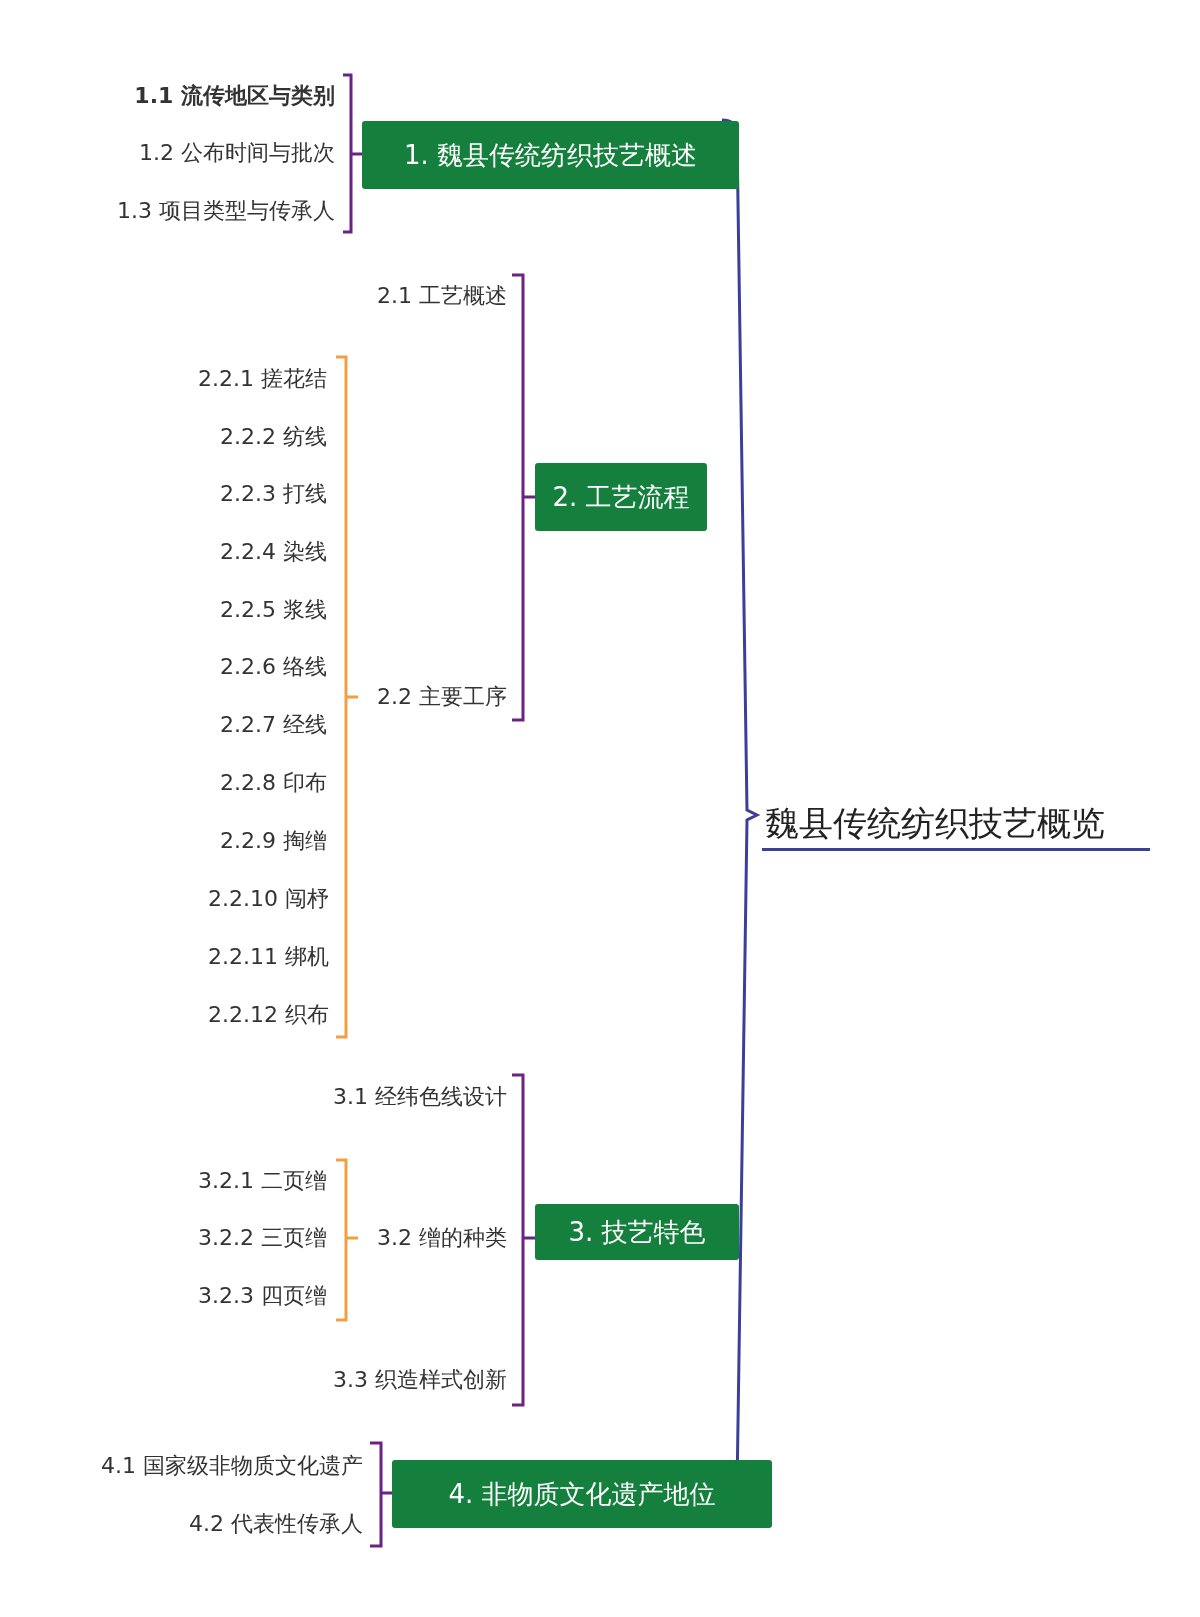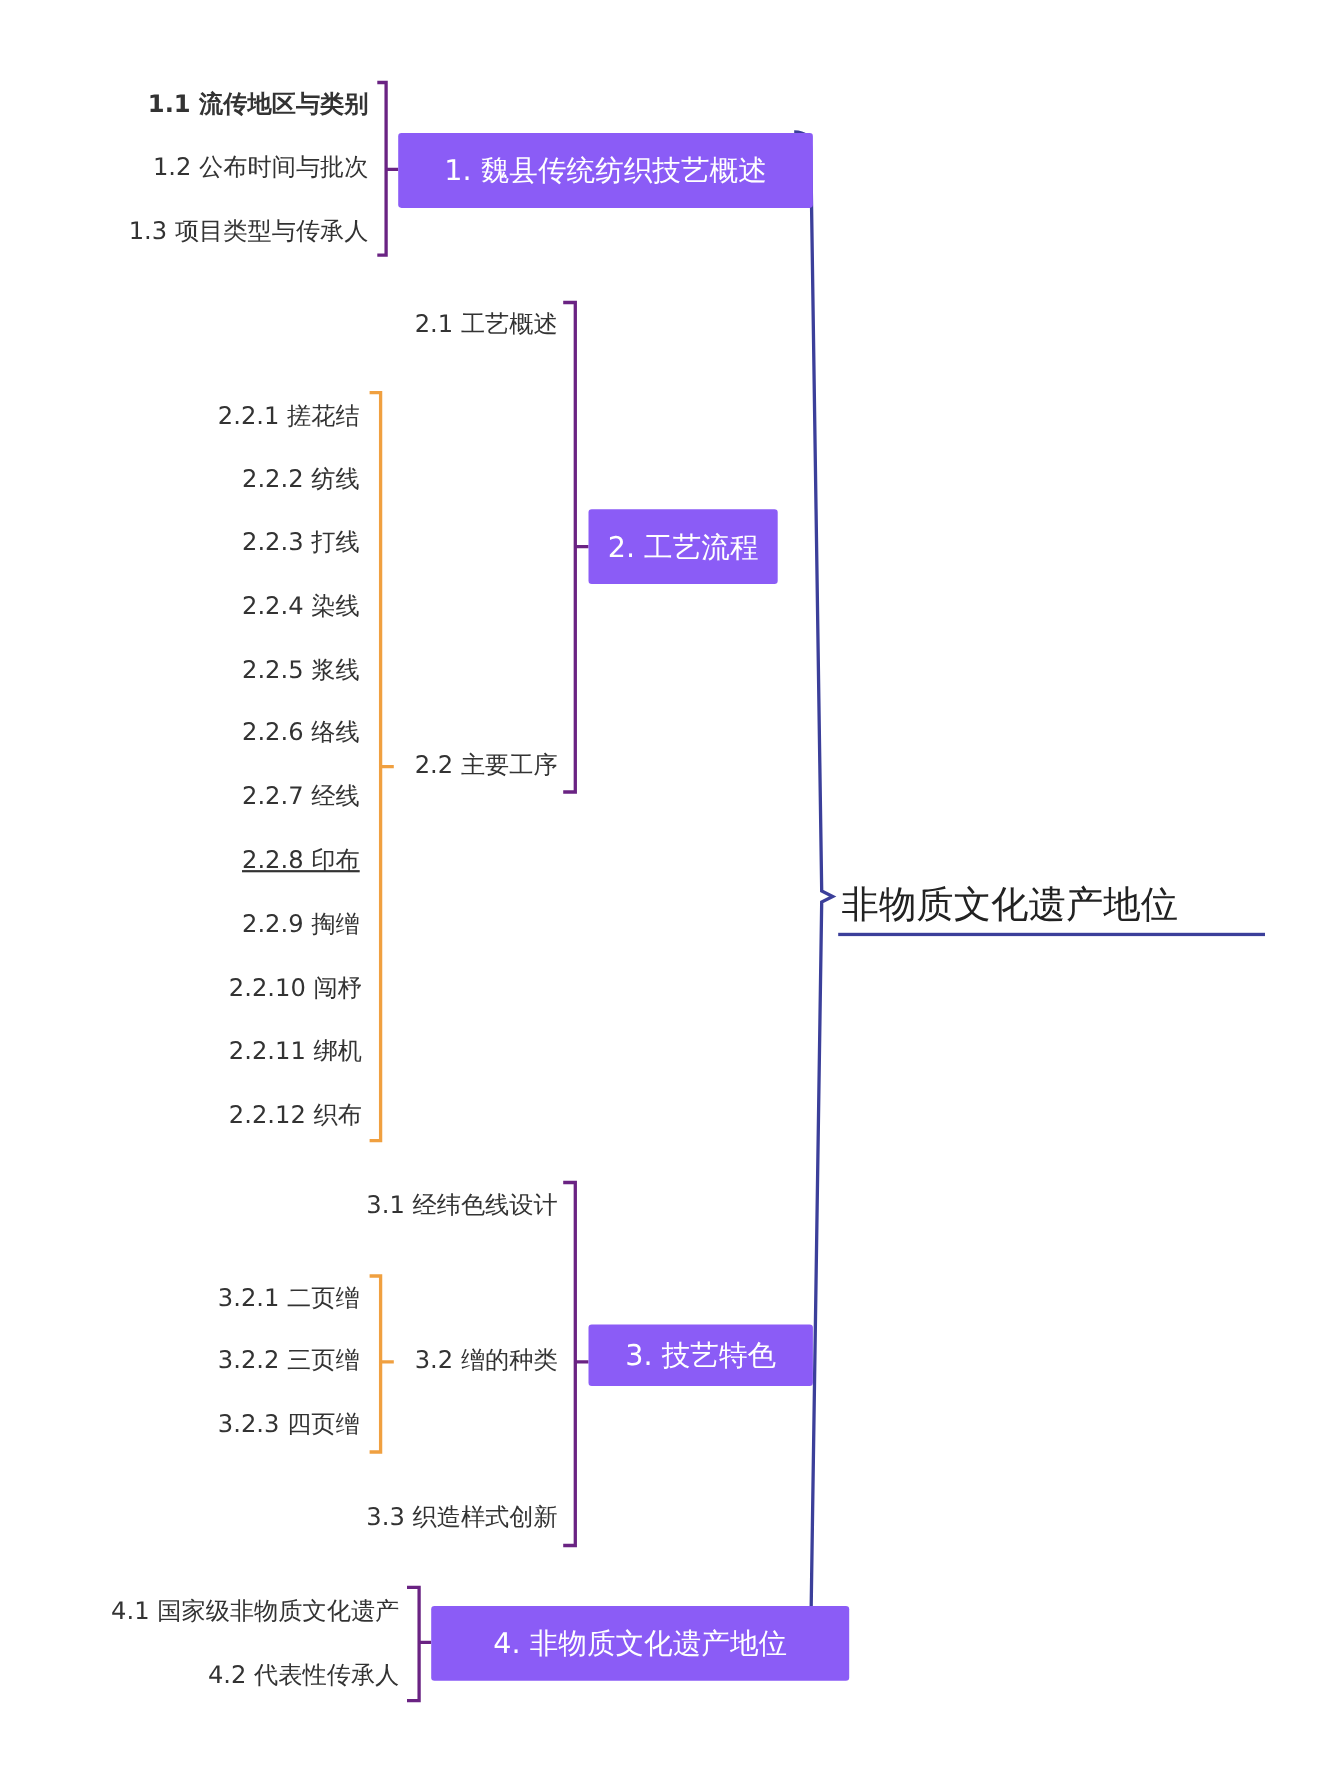--- a/index.html
+++ b/index.html
@@ -1,21 +1,21 @@
 <!DOCTYPE html>
 <html><head>
 <meta charset="utf-8">
 <style>
   html, body { margin: 0; padding: 0; background: #ffffff; }
   #canvas { position: relative; width: 1200px; height: 1617px; background: #ffffff; overflow: hidden;
     font-family: "DejaVu Sans", "Liberation Sans", sans-serif; }
   svg.lines { position: absolute; left: 0; top: 0; width: 1200px; height: 1617px; }
   .node { position: absolute; white-space: nowrap; color: #333333; font-size: 22px; line-height: 30px; }
   .leaf { text-align: right; }
-  .topic { position: absolute; background: #8b5cf6; color: #ffffff; border-radius: 3px;
+  .topic { position: absolute; background: #15803d; color: #ffffff; border-radius: 3px;
     font-size: 26px; display: flex; align-items: center; justify-content: center; white-space: nowrap; }
   .root { position: absolute; font-size: 34px; color: #222222; white-space: nowrap; line-height: 40px; }
   .root-underline { position: absolute; height: 3px; background: #3b3f9a; }
 </style>
 </head>
 <body>
 
 <div id="canvas">
 
   <svg class="lines" viewBox="0 0 1200 1617">
@@ -28,21 +28,21 @@
 
     <path d="M 336 357 L 346 357 L 346 1037 L 336 1037 M 346 697 L 358 697" fill="none" stroke="#f0a040" stroke-width="3"></path>
 
     <path d="M 512 1075 L 523 1075 L 523 1405 L 512 1405 M 523 1238 L 535 1238" fill="none" stroke="#6a2383" stroke-width="3"></path>
 
     <path d="M 336 1160 L 346 1160 L 346 1320 L 336 1320 M 346 1238 L 358 1238" fill="none" stroke="#f0a040" stroke-width="3"></path>
 
     <path d="M 370 1443 L 381 1443 L 381 1546 L 370 1546 M 381 1493 L 392 1493" fill="none" stroke="#6a2383" stroke-width="3"></path>
   </svg>
 
-  <div class="root" style="left:765px; top:803px;">非物质文化遗产地位</div>
+  <div class="root" style="left:765px; top:803px;">魏县传统纺织技艺概览</div>
   <div class="root-underline" style="left:762px; top:848px; width:388px;"></div>
 
   <div class="topic" style="left:362px; top:121px; width:377px; height:68px;">
     <span>1. 魏县传统纺织技艺概述</span>
   </div>
   <div class="node leaf" style="right:865px; top:81px;font-weight:bold;">1.1 流传地区与类别</div>
   <div class="node leaf" style="right:865px; top:138px;">1.2 公布时间与批次</div>
   <div class="node leaf" style="right:865px; top:196px;">1.3 项目类型与传承人</div>
 
   <div class="topic" style="left:535px; top:463px; width:172px; height:68px;">
@@ -51,21 +51,21 @@
   <div class="node leaf" style="right:693px; top:281px;">2.1 工艺概述</div>
   <div class="node leaf" style="right:693px; top:682px;text-align:right;">2.2 主要工序</div>
 
   <div class="node leaf" style="right:873px; top:364px;">2.2.1 搓花结</div>
   <div class="node leaf" style="right:873px; top:422px;">2.2.2 纺线</div>
   <div class="node leaf" style="right:873px; top:479px;">2.2.3 打线</div>
   <div class="node leaf" style="right:873px; top:537px;">2.2.4 染线</div>
   <div class="node leaf" style="right:873px; top:595px;">2.2.5 浆线</div>
   <div class="node leaf" style="right:873px; top:652px;margin-left:35px;">2.2.6 络线</div>
   <div class="node leaf" style="right:873px; top:710px;">2.2.7 经线</div>
-  <div class="node leaf" style="right:873px; top:768px;text-decoration:underline;">2.2.8 印布</div>
+  <div class="node leaf" style="right:873px; top:768px;">2.2.8 印布</div>
   <div class="node leaf" style="right:873px; top:826px;">2.2.9 掏缯</div>
   <div class="node leaf" style="right:871px; top:884px;">2.2.10 闯杼</div>
   <div class="node leaf" style="right:871px; top:942px;">2.2.11 绑机</div>
   <div class="node leaf" style="right:871px; top:1000px;">2.2.12 织布</div>
 
   <div class="topic" style="left:535px; top:1204px; width:204px; height:56px;">
     <span>3. 技艺特色</span>
   </div>
   <div class="node leaf" style="right:693px; top:1082px;">3.1 经纬色线设计</div>
   <div class="node leaf" style="right:693px; top:1223px;">3.2 缯的种类</div>

